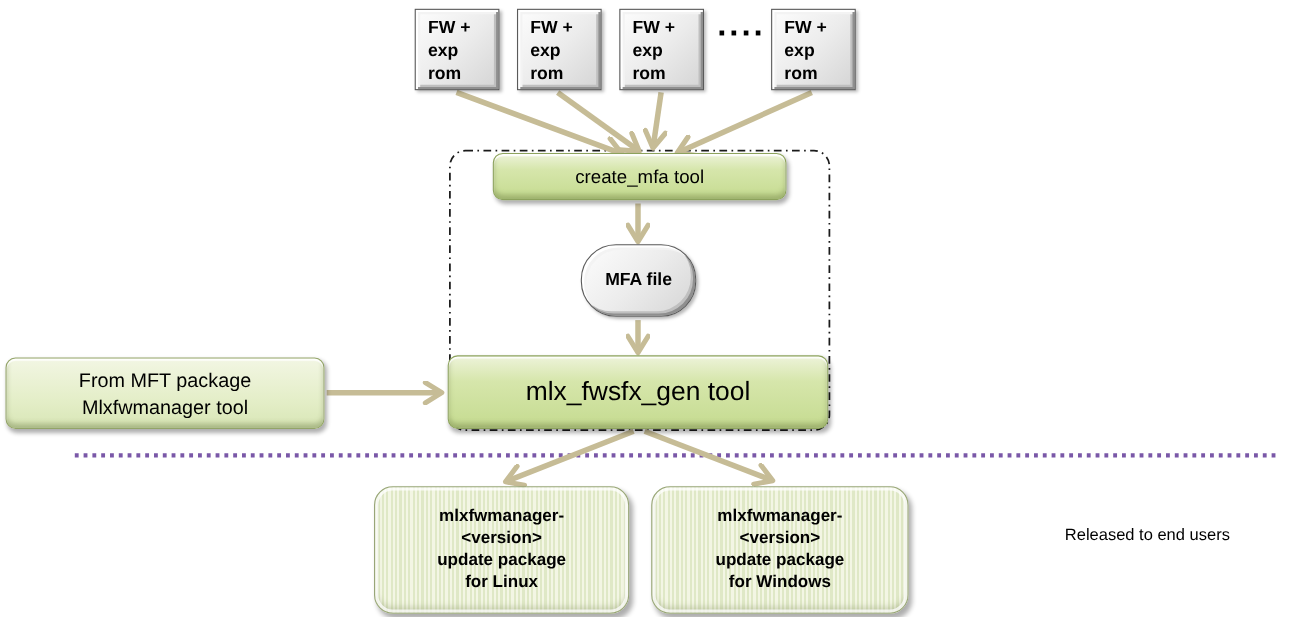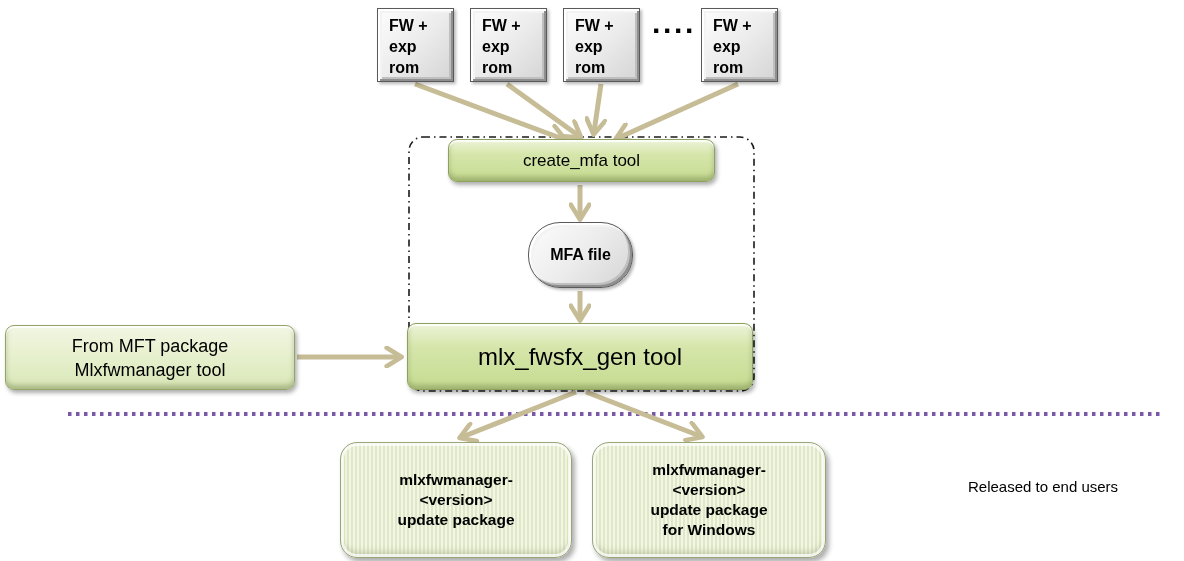--- a/index.html
+++ b/index.html
@@ -140,20 +140,21 @@
     <div>From MFT package</div>
     <div>Mlxfwmanager tool</div>
   </div>
 
   <div class="release-note">Released to end users</div>
 
   <div class="pkg-box pkg-linux">
     <div>mlxfwmanager-</div>
     <div>&lt;version&gt;</div>
     <div>update package</div>
+    <div>for Linux</div>
   </div>
   <div class="pkg-box pkg-windows">
     <div>mlxfwmanager-</div>
     <div>&lt;version&gt;</div>
     <div>update package</div>
     <div>for Windows</div>
   </div>
 
 </div>
 

